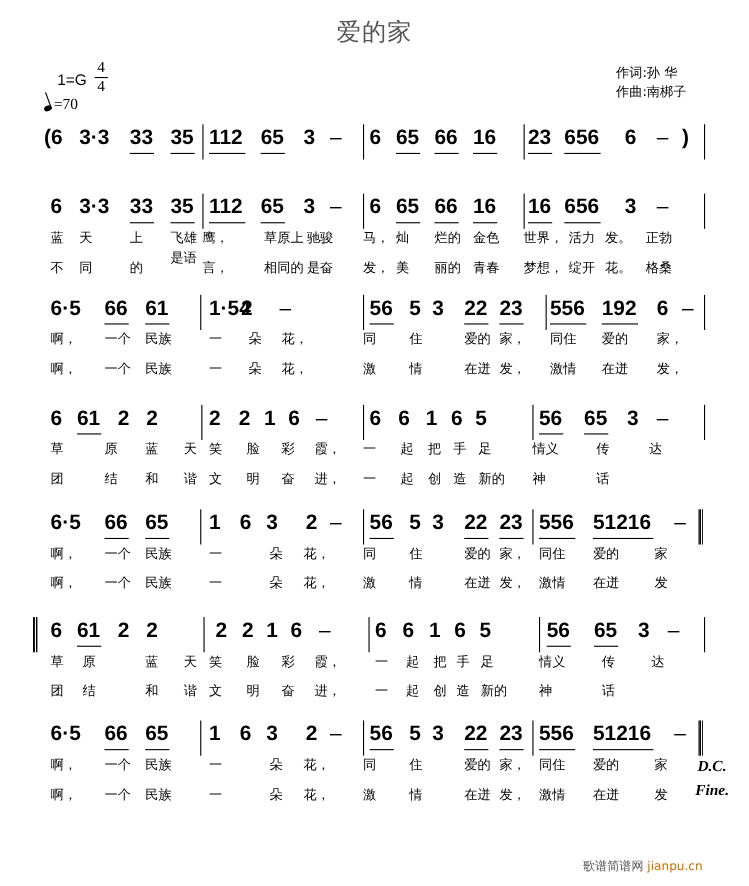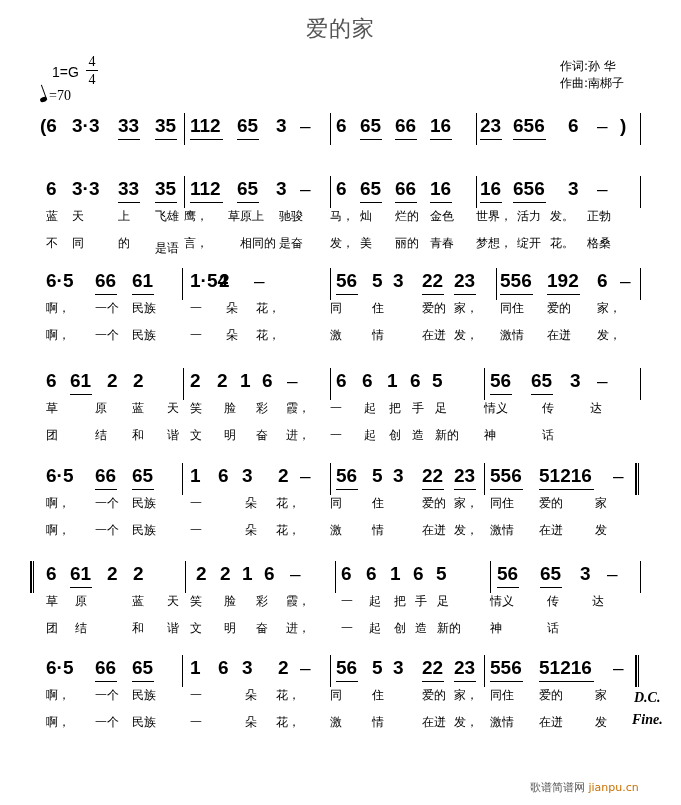--- a/index.html
+++ b/index.html
@@ -101,34 +101,34 @@
       <span class="notes n" style="left: 513px; top: 0px;">656</span>
       <div class="ul" style="left: 513px; top: 24px; width: 33px;"></div>
       <span class="notes n" style="left: 568px; top: 0px;">3</span>
       <span class="notes n" style="left: 597px; top: 0px; font-weight: normal;">–</span>
       <div class="bl" style="left: 640px; top: -2px; height: 32px;"></div>
       <span class="lyr" style="left: 46px; top: 30px;">蓝</span>
       <span class="lyr" style="left: 72px; top: 30px;">天</span>
       <span class="lyr" style="left: 118px; top: 30px;">上</span>
       <span class="lyr" style="left: 155px; top: 30px;">飞雄</span>
       <span class="lyr" style="left: 184px; top: 30px;">鹰，</span>
-      <span class="lyr" style="left: 228px; top: 30px;">草原上</span>
+      <span class="lyr" style="left: 240px; top: 30px;">草原上</span>
       <span class="lyr" style="left: 279px; top: 30px;">驰骏</span>
       <span class="lyr" style="left: 330px; top: 30px;">马，</span>
       <span class="lyr" style="left: 360px; top: 30px;">灿</span>
       <span class="lyr" style="left: 395px; top: 30px;">烂的</span>
       <span class="lyr" style="left: 430px; top: 30px;">金色</span>
       <span class="lyr" style="left: 476px; top: 30px;">世界，</span>
       <span class="lyr" style="left: 517px; top: 30px;">活力</span>
       <span class="lyr" style="left: 587px; top: 30px;">正勃</span>
       <span class="lyr" style="left: 550px; top: 30px;">发。</span>
       <span class="lyr" style="left: 46px; top: 57px;">不</span>
       <span class="lyr" style="left: 72px; top: 57px;">同</span>
       <span class="lyr" style="left: 118px; top: 57px;">的</span>
-      <span class="lyr" style="left: 155px; top: 62px;">是语</span>
+      <span class="lyr" style="left: 155px; top: 48px;">是语</span>
       <span class="lyr" style="left: 184px; top: 57px;">言，</span>
       <span class="lyr" style="left: 240px; top: 57px;">相同的</span>
       <span class="lyr" style="left: 279px; top: 57px;">是奋</span>
       <span class="lyr" style="left: 330px; top: 57px;">发，</span>
       <span class="lyr" style="left: 360px; top: 57px;">美</span>
       <span class="lyr" style="left: 395px; top: 57px;">丽的</span>
       <span class="lyr" style="left: 430px; top: 57px;">青春</span>
       <span class="lyr" style="left: 476px; top: 57px;">梦想，</span>
       <span class="lyr" style="left: 517px; top: 57px;">绽开</span>
       <span class="lyr" style="left: 587px; top: 57px;">格桑</span>

